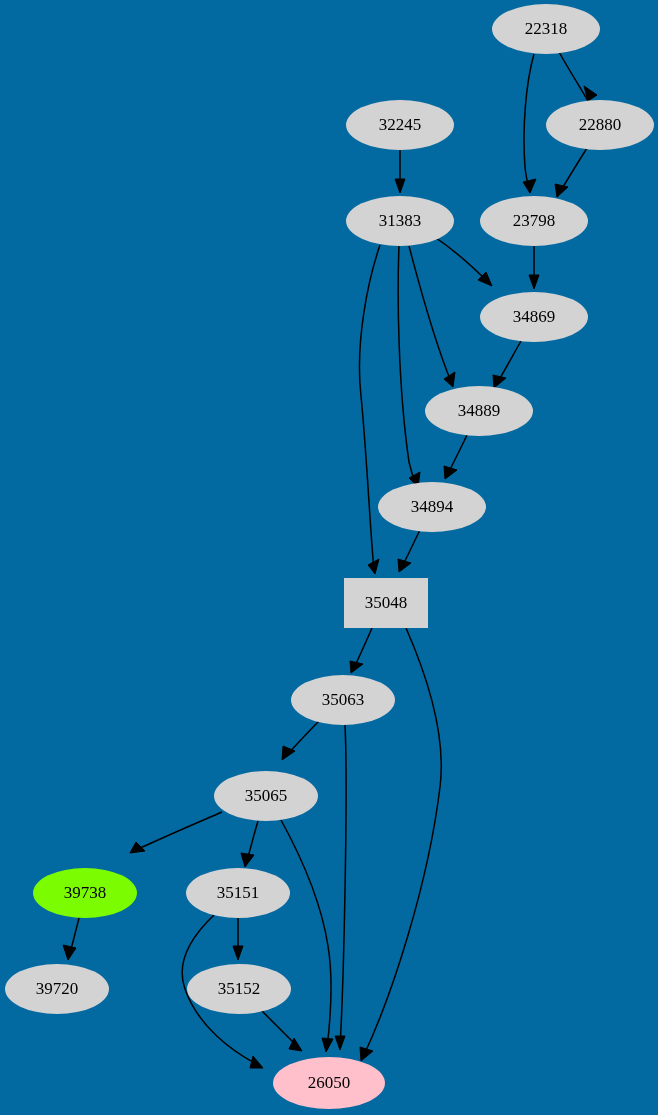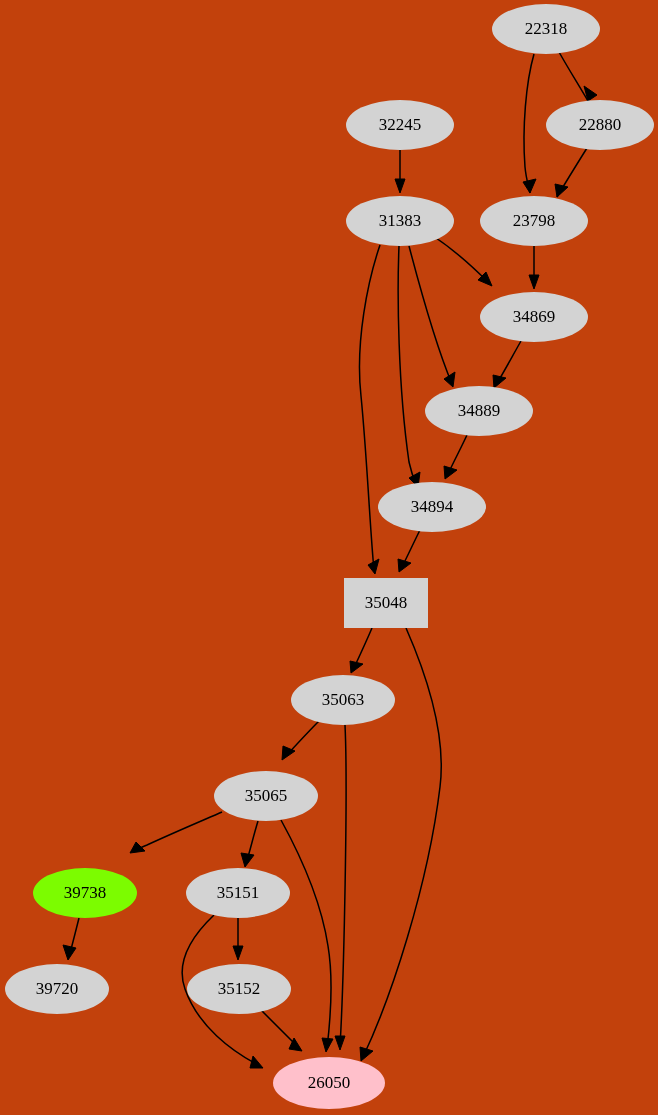--- a/index.html
+++ b/index.html
@@ -43,21 +43,21 @@
   }
   .edge-head {
     fill: #000000;
     stroke: #000000;
     stroke-width: 1px;
   }
 </style>
 </head>
 <body>
 
-<div id="graph-root" style="background: #c2410c;">
+<div id="graph-root" style="background: #0369a1;">
   <svg id="graph-svg" viewBox="0 0 658 1115" xmlns="http://www.w3.org/2000/svg">
     <g id="edges-layer">
         <g>
           <path class="edge-path" d="M 559,52 C 568,68 578,84 588,101" stroke="#000000"></path>
           <path class="edge-head" d="M 588,101 L 584,86 L 597,95 Z" fill="#000000" stroke="#000000"></path>
         </g>
         <g>
           <path class="edge-path" d="M 534,54 C 526,82 522,128 525,167 C 526,178 528,184 530,193" stroke="#000000"></path>
           <path class="edge-head" d="M 530,193 L 536,179 L 523,182 Z" fill="#000000" stroke="#000000"></path>
         </g>

